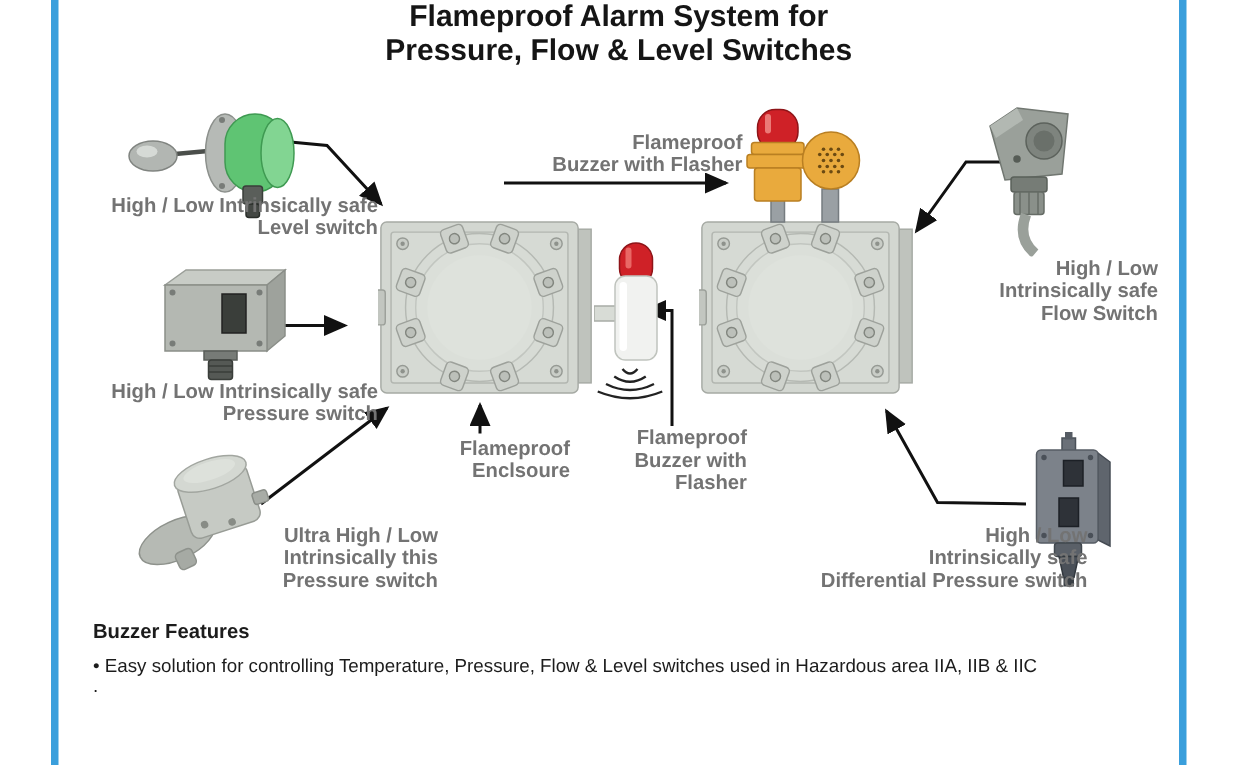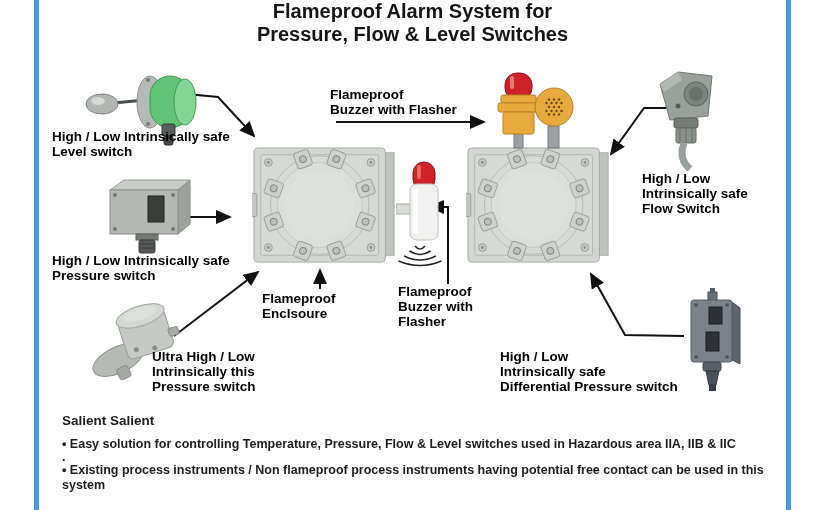--- a/index.html
+++ b/index.html
@@ -8,21 +8,21 @@
     font-family:"Liberation Sans","DejaVu Sans",sans-serif;color:#111;
   }
   .vborder{position:absolute;top:0;width:5px;height:510px;background:var(--border_blue,#3a9fdc);}
   .vborder.left{left:34px;} .vborder.right{left:786px;}
   .title{
     position:absolute;left:0;top:0;width:825px;text-align:center;
     font-size:20px;font-weight:bold;line-height:23px;white-space:pre-line;color:#151515;
   }
   .label{
     position:absolute;font-weight:bold;font-size:13.5px;line-height:1.12;
-    text-align:left;white-space:pre-line;color:#000000;z-index:3;
+    text-align:right;white-space:pre-line;color:#737373;z-index:3;
   }
   .lbl-level{left:52px;top:129px;width:200px;}
   .lbl-pressure{left:52px;top:253px;width:200px;}
   .lbl-ultra{left:152px;top:349px;width:140px;}
   .lbl-buzzer-top{left:330px;top:87px;width:165px;}
   .lbl-enclosure{left:262px;top:291px;width:118px;}
   .lbl-buzzer-center{left:398px;top:284px;width:100px;}
   .lbl-flow{left:642px;top:171px;width:130px;}
   .lbl-diff{left:500px;top:349px;width:225px;}
   .device{position:absolute;z-index:2;}
@@ -32,21 +32,21 @@
   .dev-flow{left:648px;top:66px;width:80px;height:105px;}
   .dev-diff{left:678px;top:288px;width:70px;height:105px;}
   .enclosure{position:absolute;width:145px;height:120px;z-index:2;}
   .enc-left{left:252px;top:145px;}
   .enc-right{left:466px;top:145px;}
   .buzzer-left{position:absolute;left:396px;top:158px;width:56px;height:110px;z-index:2;}
   .flasher-right{position:absolute;left:494px;top:70px;width:100px;height:80px;z-index:2;}
   .arrows{position:absolute;left:0;top:0;width:825px;height:510px;z-index:1;}
   .features{position:absolute;left:62px;top:413px;width:705px;z-index:3;color:#1c1c1c;}
   .features .heading{font-weight:bold;font-size:13.5px;}
-  .fi{font-size:12.5px;line-height:15px;font-weight:bold;}
+  .fi{font-size:12.5px;line-height:15px;}
   .fi-0{margin-top:9px;}
   .fi-1{margin-top:1px;line-height:9px;}
   .fi-2{margin-top:1px;}
   .fi-3{margin-top:13px;}
 </style>
 </head>
 <body>
 
 <div class="canvas">
 
@@ -264,19 +264,18 @@
 Buzzer with
 Flasher</div>
   <div class="label lbl-flow">High / Low
 Intrinsically safe
 Flow Switch</div>
   <div class="label lbl-diff">High / Low
 Intrinsically safe
 Differential Pressure switch</div>
 
   <div class="features">
-    <div class="heading">Salient Salient</div>
+    <div class="heading">Buzzer Features</div>
     <div class="fi fi-0">• Easy solution for controlling Temperature, Pressure, Flow &amp; Level switches used in Hazardous area IIA, IIB &amp; IIC</div>
     <div class="fi fi-1">.</div>
-    <div class="fi fi-2">• Existing process instruments / Non flameproof process instruments having potential free contact can be used in this system</div>
   </div>
 
 </div>
 
 </body></html>

